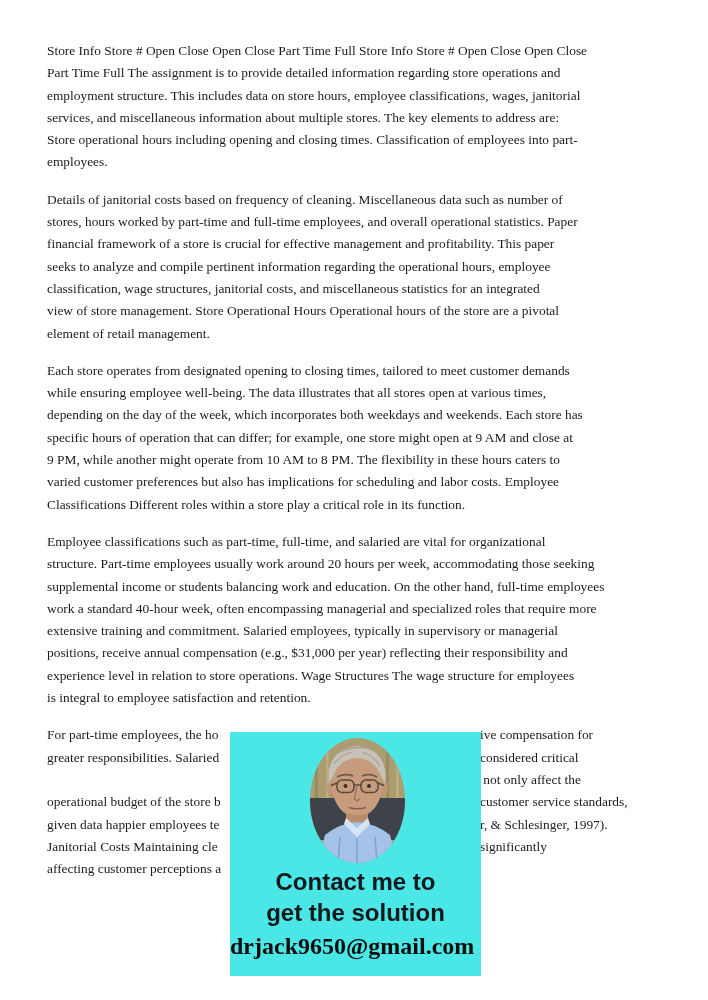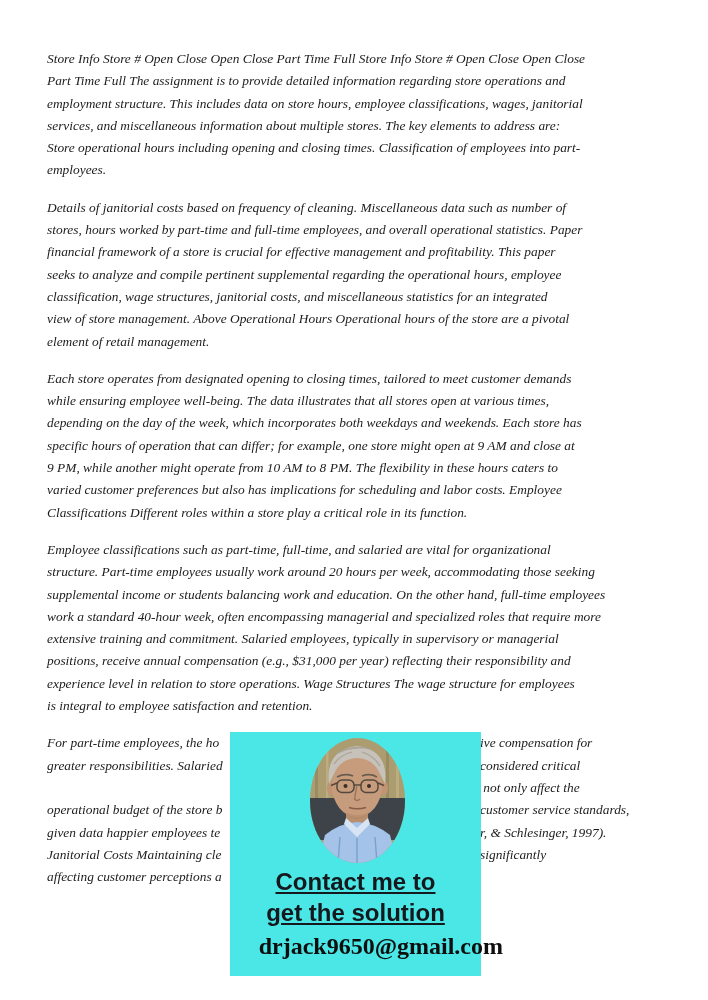--- a/index.html
+++ b/index.html
@@ -4,61 +4,61 @@
 <style>
   html,body{margin:0;padding:0;background:#ffffff;}
   .page{
     position:relative;width:708px;height:1000px;background:#ffffff;
     overflow:hidden;font-family:"Liberation Serif",serif;color:#1b1b1b;
   }
   .text-col{
     position:absolute;left:47px;top:36px;width:620px;
     font-size:13.4px;line-height:22.3px;
   }
-  .para{margin:12px 0 15px 0;font-style:italic;}
+  .para{margin:4px 0 15px 0;}
   .line{white-space:nowrap;height:22.3px;position:relative;}
   .frag-left{position:absolute;left:0;top:0;white-space:pre;}
   .frag-right{position:absolute;left:433px;top:0;white-space:pre;text-align:right;}
   .overlay-card{
     position:absolute;left:230px;top:732px;width:251px;height:244px;
     background:#4AE7E6;
   }
   .photo{position:absolute;left:80px;top:6px;width:95px;height:125px;}
   .heading{
     position:absolute;top:134px;left:0;width:100%;text-align:center;
     font-family:"Liberation Sans",sans-serif;font-weight:700;
-    font-size:24px;line-height:31px;color:#15181d;text-decoration:underline;
+    font-size:24px;line-height:31px;color:#15181d;
   }
   .email{
-    position:absolute;top:201px;left:0;width:100%;text-align:right;
+    position:absolute;top:201px;left:0;width:100%;text-align:left;
     font-family:"Liberation Serif",serif;font-weight:700;
-    font-size:24px;color:#0e0e0e;padding-left:22px;
+    font-size:24px;color:#0e0e0e;
   }
 </style>
 </head>
 <body>
 
 <div class="page">
 
   <div class="text-col" id="text-col">
       <div class="para">
         <div class="line">Store Info Store # Open Close Open Close Part Time Full Store Info Store # Open Close Open Close</div>
         <div class="line">Part Time Full The assignment is to provide detailed information regarding store operations and</div>
         <div class="line">employment structure. This includes data on store hours, employee classifications, wages, janitorial</div>
         <div class="line">services, and miscellaneous information about multiple stores. The key elements to address are:</div>
         <div class="line">Store operational hours including opening and closing times. Classification of employees into part-</div>
         <div class="line">employees.</div>
       </div>
       <div class="para">
         <div class="line">Details of janitorial costs based on frequency of cleaning. Miscellaneous data such as number of</div>
         <div class="line">stores, hours worked by part-time and full-time employees, and overall operational statistics. Paper</div>
         <div class="line">financial framework of a store is crucial for effective management and profitability. This paper</div>
-        <div class="line">seeks to analyze and compile pertinent supplemental regarding the operational hours, employee</div>
+        <div class="line">seeks to analyze and compile pertinent information regarding the operational hours, employee</div>
         <div class="line">classification, wage structures, janitorial costs, and miscellaneous statistics for an integrated</div>
-        <div class="line">view of store management. Above Operational Hours Operational hours of the store are a pivotal</div>
+        <div class="line">view of store management. Store Operational Hours Operational hours of the store are a pivotal</div>
         <div class="line">element of retail management.</div>
       </div>
       <div class="para">
         <div class="line">Each store operates from designated opening to closing times, tailored to meet customer demands</div>
         <div class="line">while ensuring employee well-being. The data illustrates that all stores open at various times,</div>
         <div class="line">depending on the day of the week, which incorporates both weekdays and weekends. Each store has</div>
         <div class="line">specific hours of operation that can differ; for example, one store might open at 9 AM and close at</div>
         <div class="line">9 PM, while another might operate from 10 AM to 8 PM. The flexibility in these hours caters to</div>
         <div class="line">varied customer preferences but also has implications for scheduling and labor costs. Employee</div>
         <div class="line">Classifications Different roles within a store play a critical role in its function.</div>

